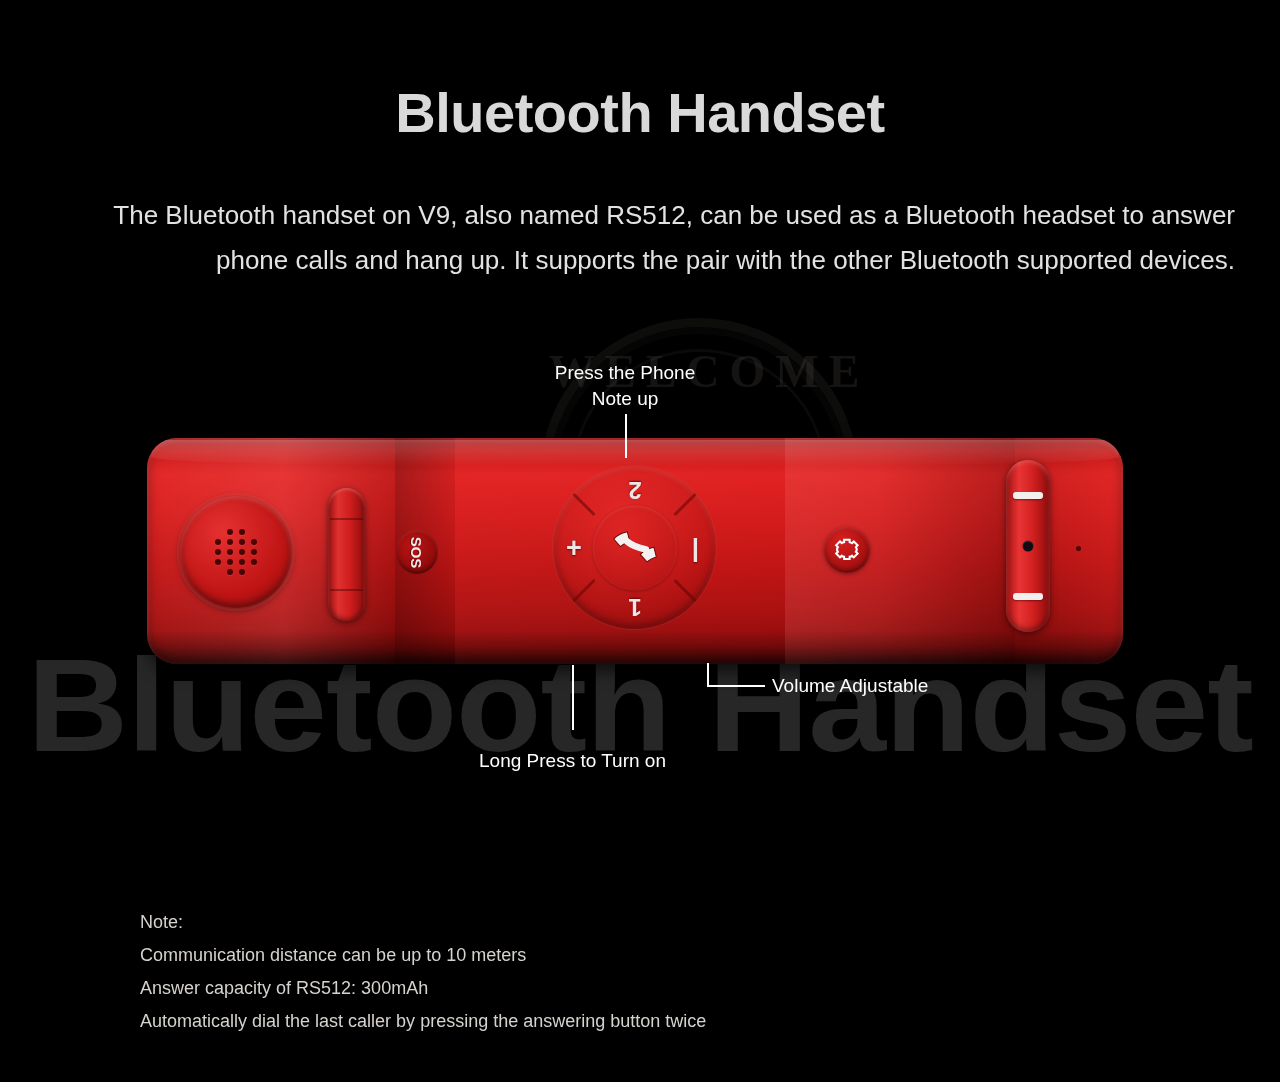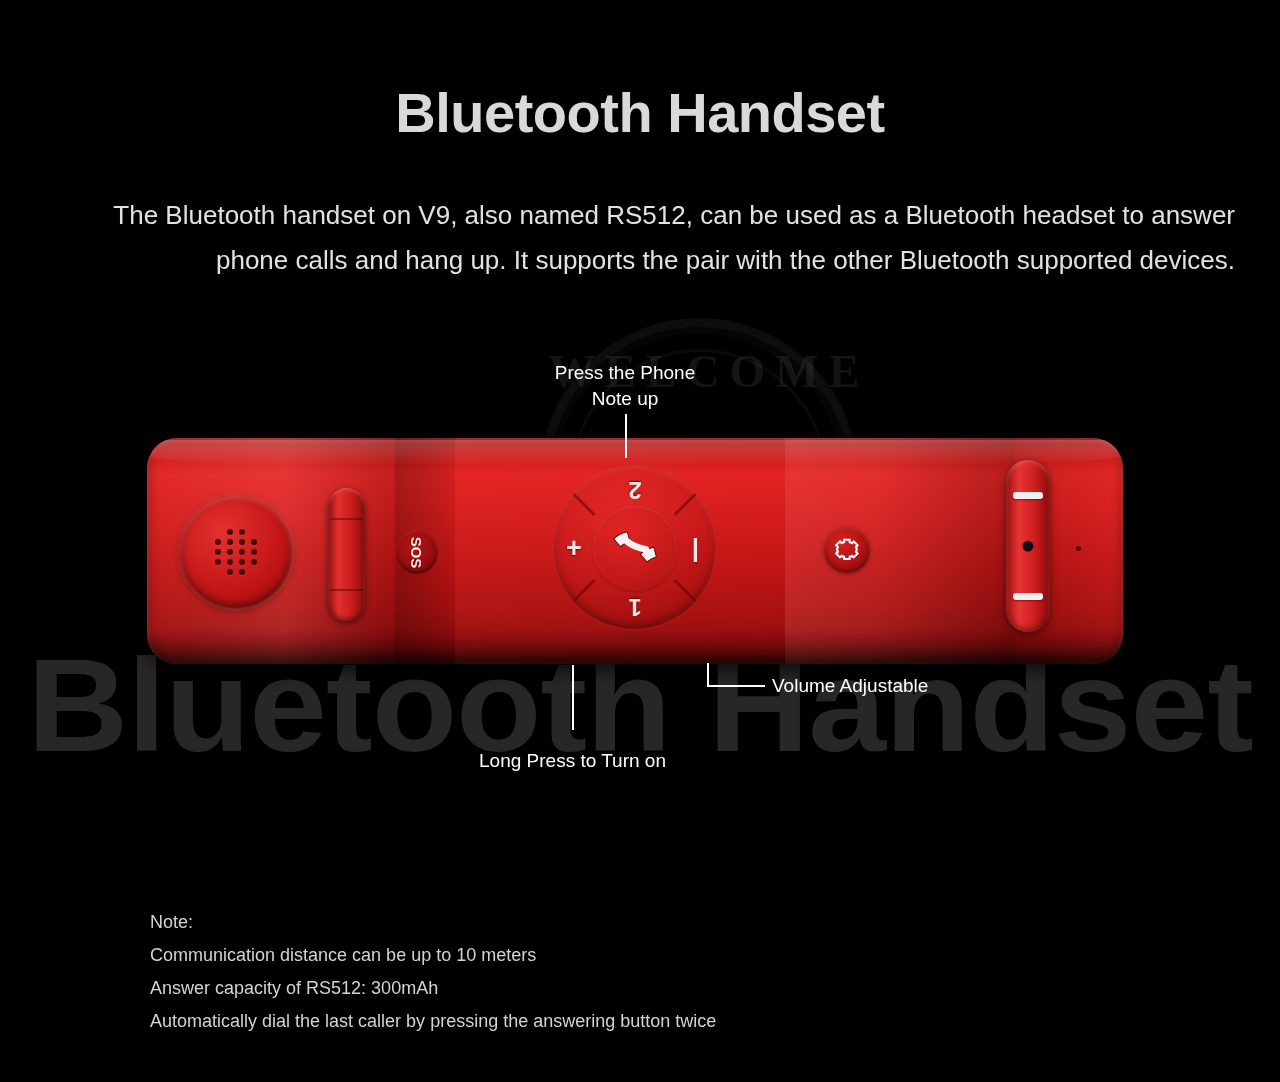--- a/index.html
+++ b/index.html
@@ -366,21 +366,21 @@
   .callout.center { text-align: center; }
   .lead {
     position: absolute;
     background: #ffffff;
     z-index: 7;
   }
 
   
   .notes {
     position: absolute;
-    left: 150px;
+    left: 140px;
     top: 906px;
     z-index: 6;
   }
   .notes div {
     font-size: 18px;
     line-height: 33px;
     color: #d6d2ce;
   }
 </style>
 </head>

